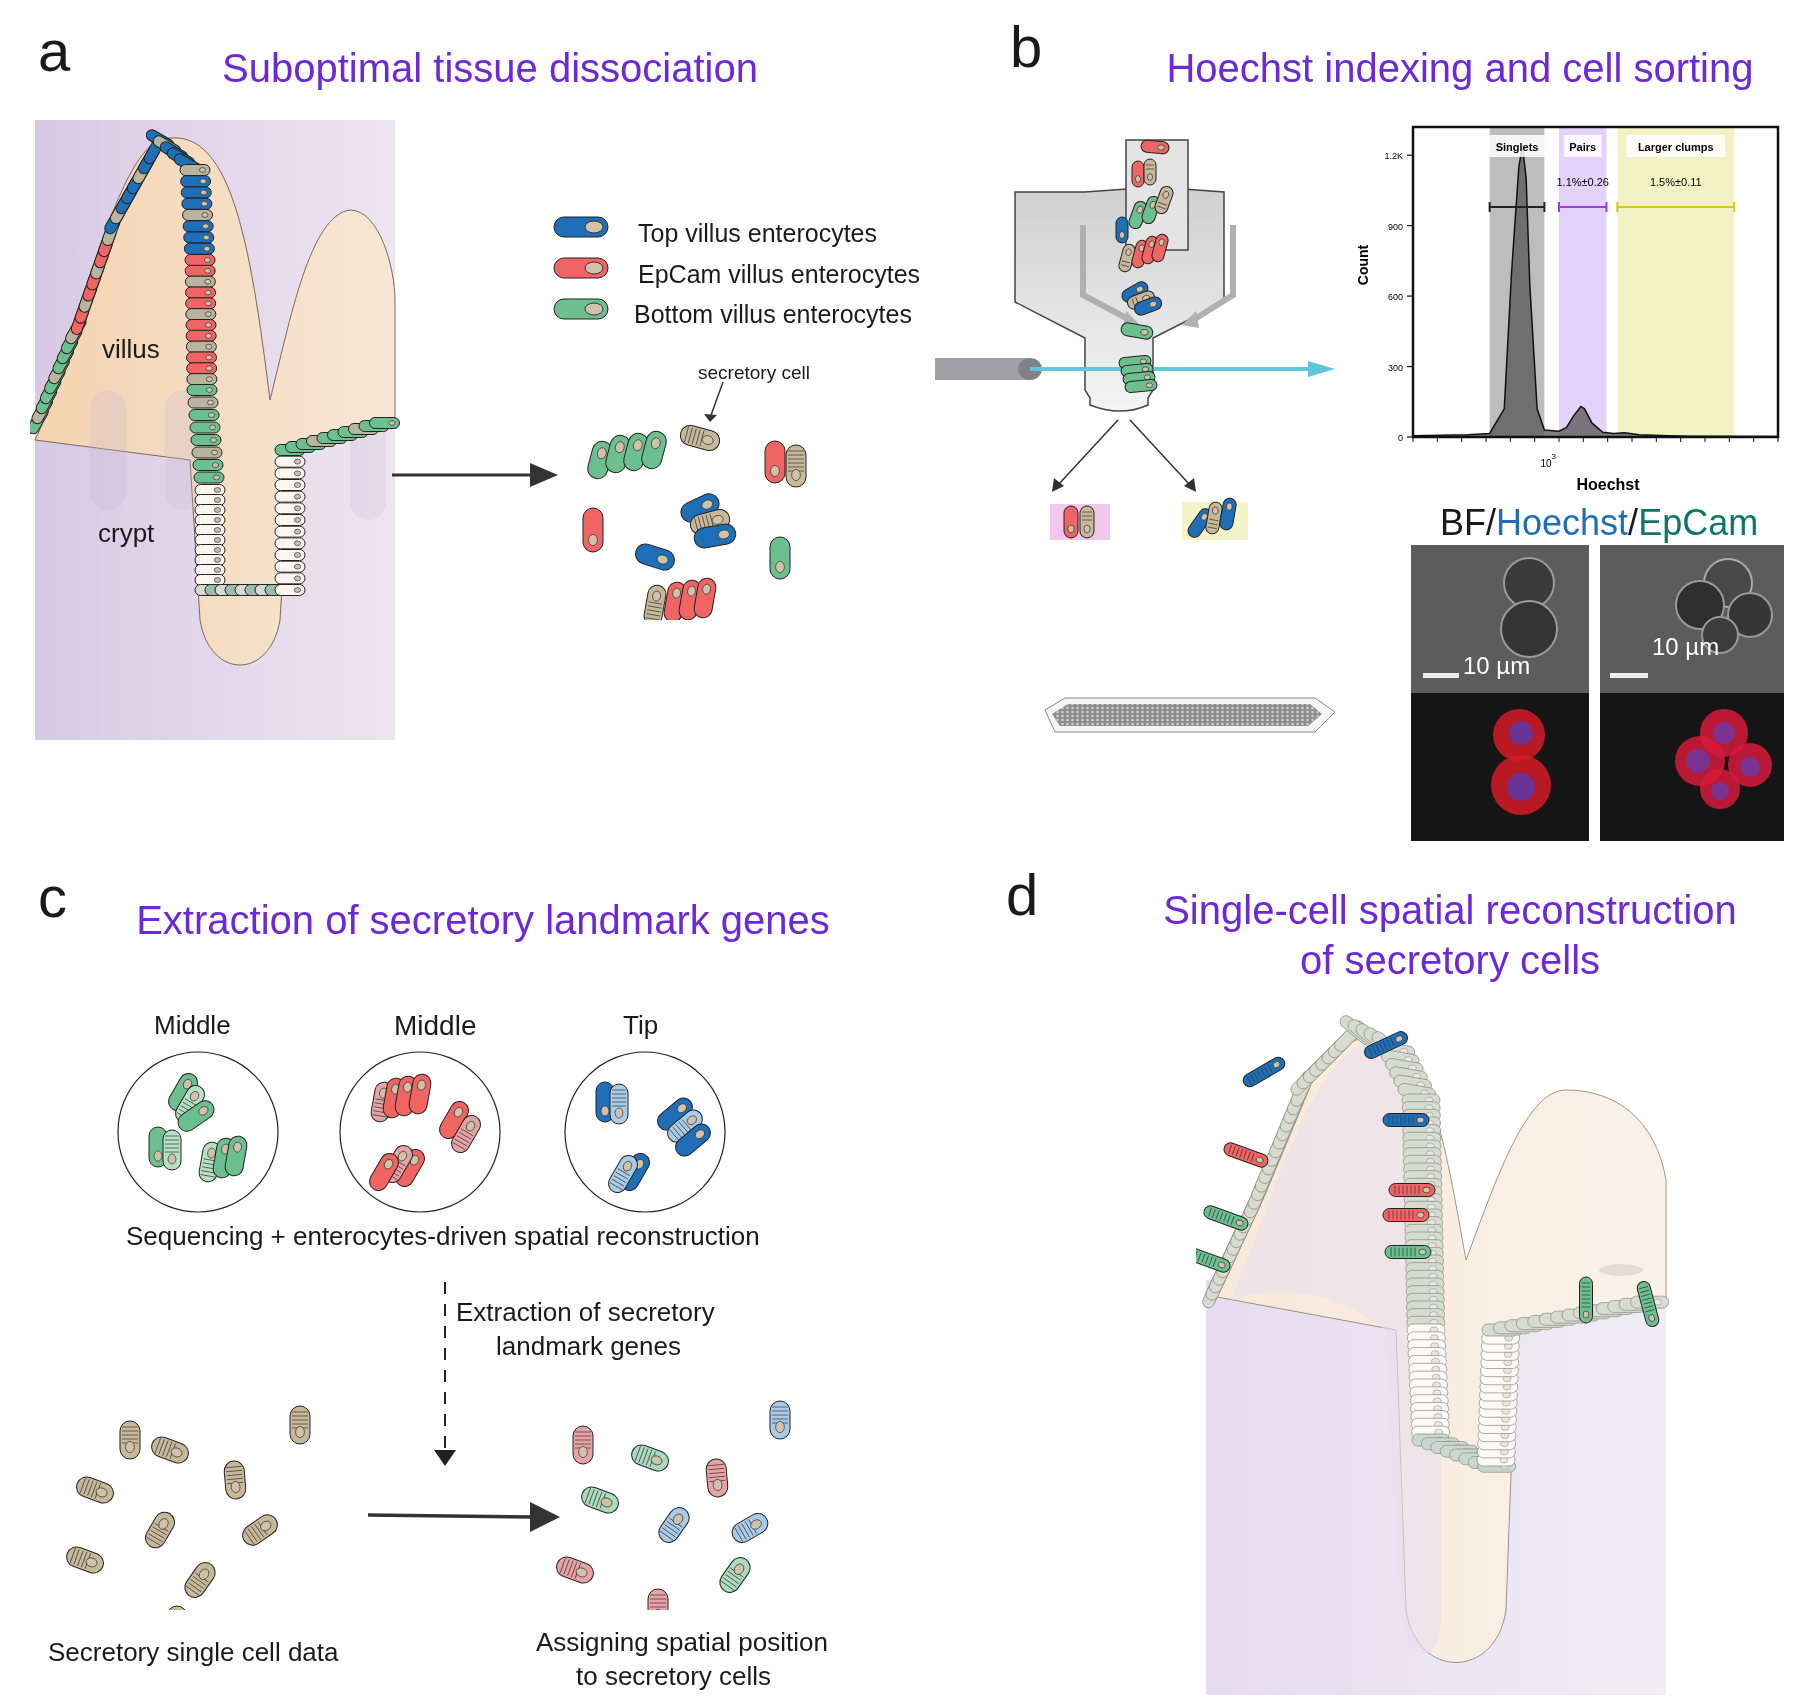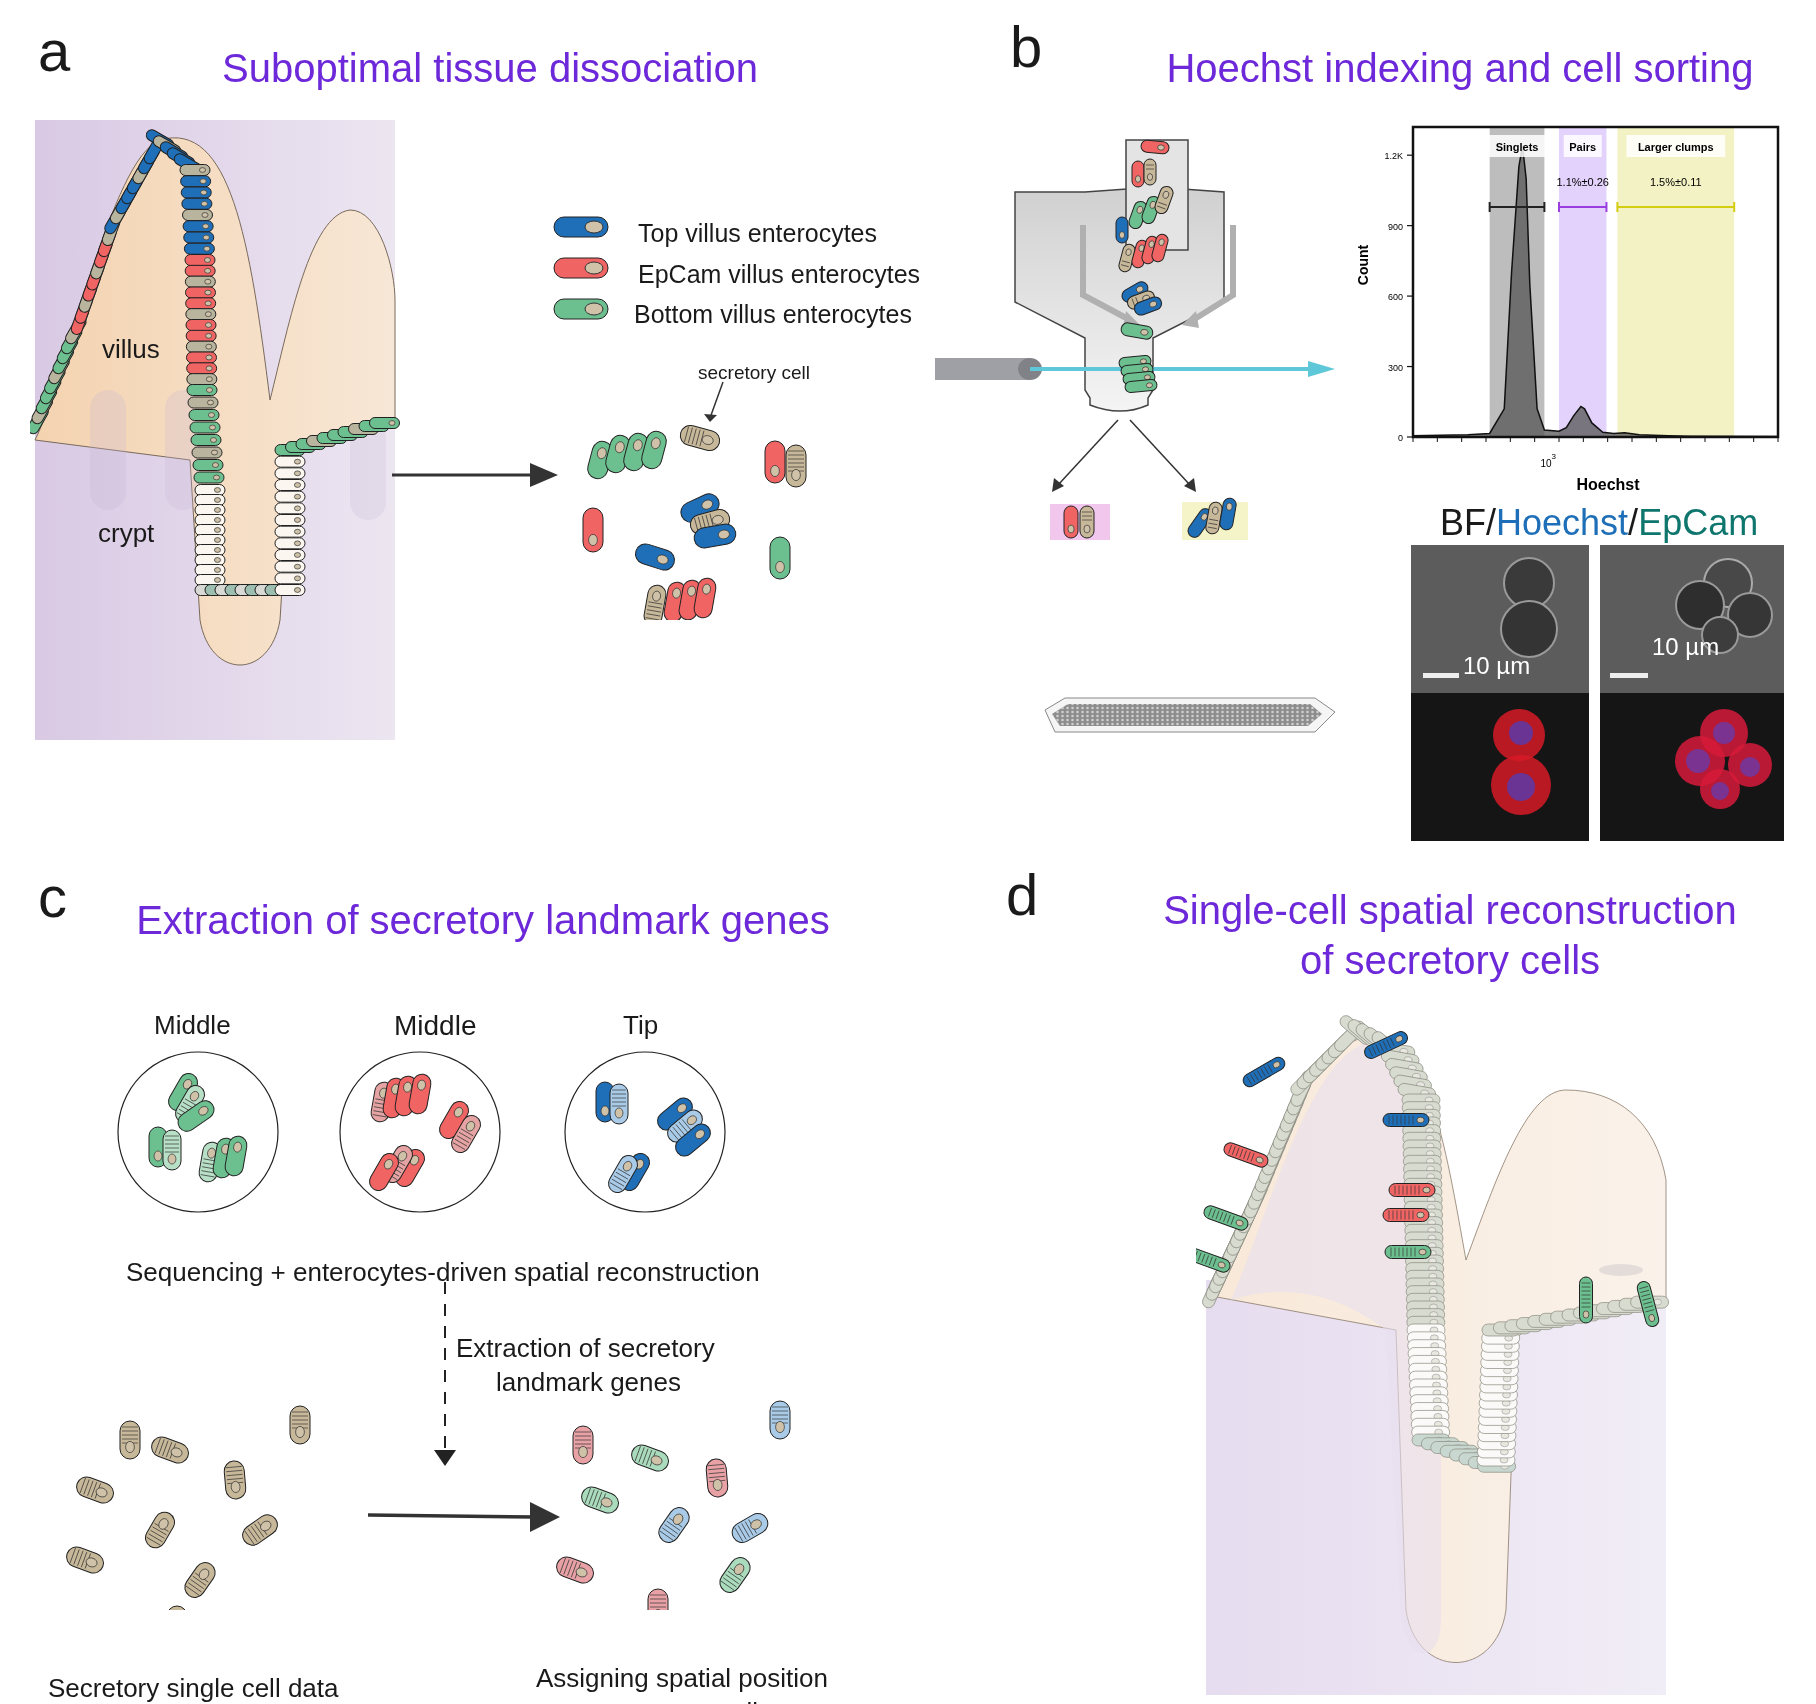--- a/index.html
+++ b/index.html
@@ -1,21 +1,21 @@
 <!DOCTYPE html>
 <html><head>
 <meta charset="utf-8">
 <style>
   html, body { margin:0; padding:0; background:#ffffff; }
   body { width:1816px; height:1704px; position:relative; overflow:hidden; font-family:"Liberation Sans", sans-serif; color:#1a1a1a; }
   .abs { position:absolute; }
   .panel-letter { position:absolute; font-size:58px; line-height:1; color:#1a1a1a; font-family:"Liberation Sans", sans-serif; }
   .panel-title { position:absolute; font-size:40px; line-height:1.2; text-align:center; color:#6d28d9; font-family:"Liberation Sans", sans-serif; }
   .lbl { position:absolute; font-size:25px; white-space:nowrap; color:#1a1a1a; font-family:"Liberation Sans", sans-serif; }
-  .lbl-lg { position:absolute; font-size:27px; white-space:nowrap; color:#1a1a1a; line-height:1.25; text-align:center; font-family:"Liberation Sans", sans-serif;margin-top:36px; }
+  .lbl-lg { position:absolute; font-size:27px; white-space:nowrap; color:#1a1a1a; line-height:1.25; text-align:center; font-family:"Liberation Sans", sans-serif; }
   svg text { font-family:"Liberation Sans", sans-serif; }
   .micro { position:absolute; overflow:hidden; }
   .bf { background:#5c5c5c; }
   .fl { background:#151515; }
   .scale-text { position:absolute; color:#fff; font-size:24px; white-space:nowrap; font-family:"Liberation Sans", sans-serif; }
 </style>
 </head>
 <body>
 
 <div>

